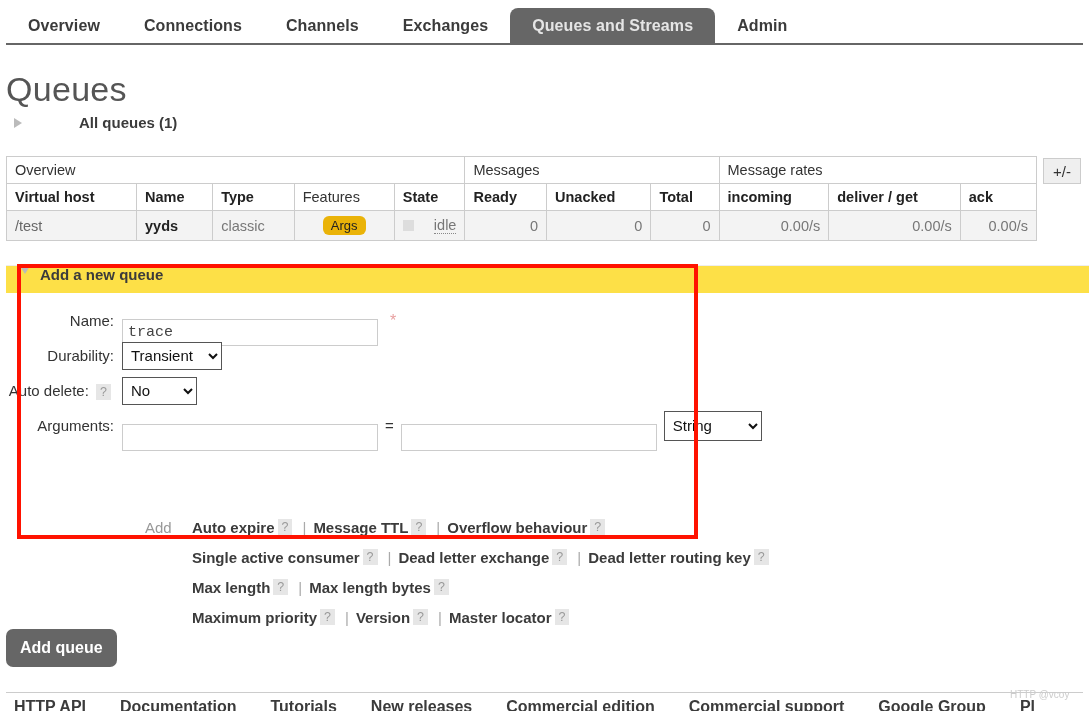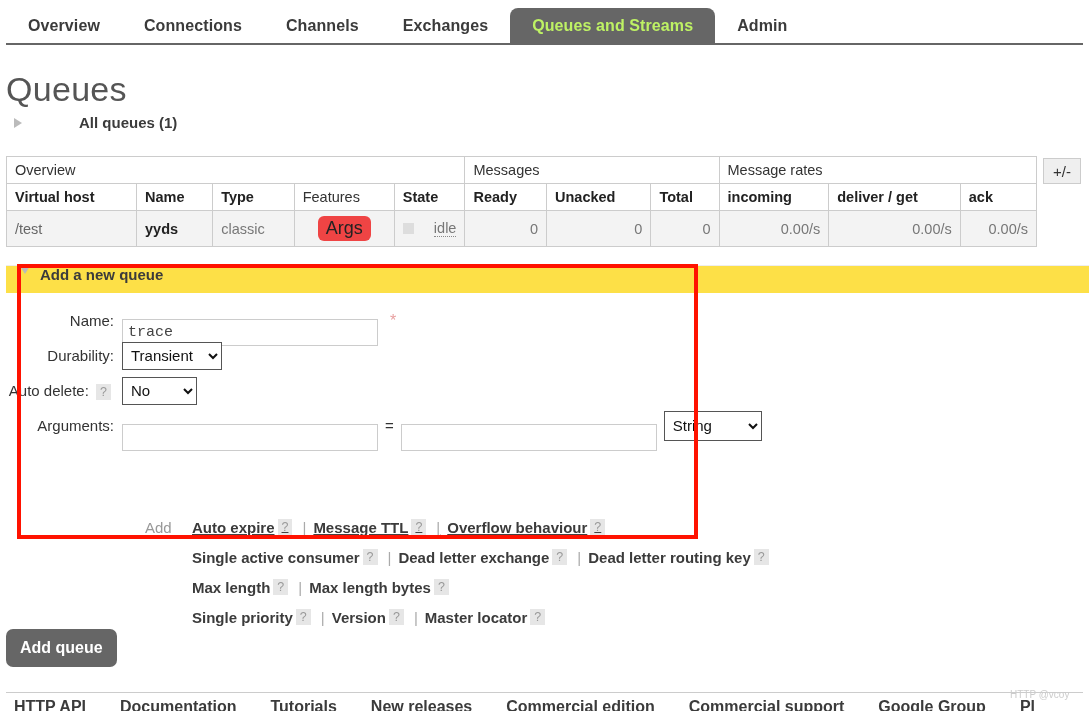--- a/index.html
+++ b/index.html
@@ -34,21 +34,21 @@
     font-size: 16px;
     font-weight: bold;
     color: #3b3b3b;
     letter-spacing: 0.1px;
     cursor: pointer;
     white-space: nowrap;
     border-radius: 8px 8px 0 0;
   }
   .nav-tab.active {
     background: #666666;
-    color: #bef264;
+    color: #e5e5e5;
   }
 
   
   .page-title {
     position: absolute; left: 6px; top: 70px;
     font-size: 34px;
     font-weight: normal;
     color: #555555;
     letter-spacing: 0.3px;
   }
@@ -110,25 +110,25 @@
     color: #777777;
   }
   .queues-table tr.data-row td.qname {
     color: #222222; font-weight: bold;
   }
   .queues-table tr.data-row td.vhost { color: #666666; }
   .queues-table tr.data-row td.num { text-align: right; }
   .queues-table tr.data-row td.center { text-align: center; }
   .args-badge {
     display: inline-block;
-    background: #ef4444;
+    background: #eab308;
     border-radius: 6px;
     padding: 2px 8px;
     color: #222222;
-    font-size: 18px;
+    font-size: 13px;
     cursor: pointer;
   }
   .state-cell {
     display: flex; align-items: center; justify-content: space-between;
   }
   .state-box {
     width: 11px; height: 11px;
     background: #dddddd;
   }
   .state-text {
@@ -232,21 +232,21 @@
     height: 30px;
     padding-left: 142px;
     position: relative;
   }
   .preset-row .add-word {
     position: absolute; left: 145px;
     color: #999999;
     font-size: 15px;
     cursor: pointer;
   }
-  .preset-row.first { padding-left: 192px; text-decoration: underline; }
+  .preset-row.first { padding-left: 192px; }
   .preset-link {
     font-weight: bold;
     color: #3b3b3b;
     cursor: pointer;
     white-space: nowrap;
   }
   .preset-row.indent { padding-left: 192px; }
   .pipe { color: #aaaaaa; margin: 0 7px; }
 
   
@@ -443,21 +443,21 @@
 
   <div class="preset-row indent">
     <span class="preset-link">Max length</span>
     <span class="help-q">?</span>
     <span class="pipe">|</span>
     <span class="preset-link">Max length bytes</span>
     <span class="help-q">?</span>
   </div>
 
   <div class="preset-row indent">
-    <span class="preset-link">Single priority</span>
+    <span class="preset-link">Maximum priority</span>
     <span class="help-q">?</span>
     <span class="pipe">|</span>
     <span class="preset-link">Version</span>
     <span class="help-q">?</span>
     <span class="pipe">|</span>
     <span class="preset-link">Master locator</span>
     <span class="help-q">?</span>
   </div>
 </div>
 

